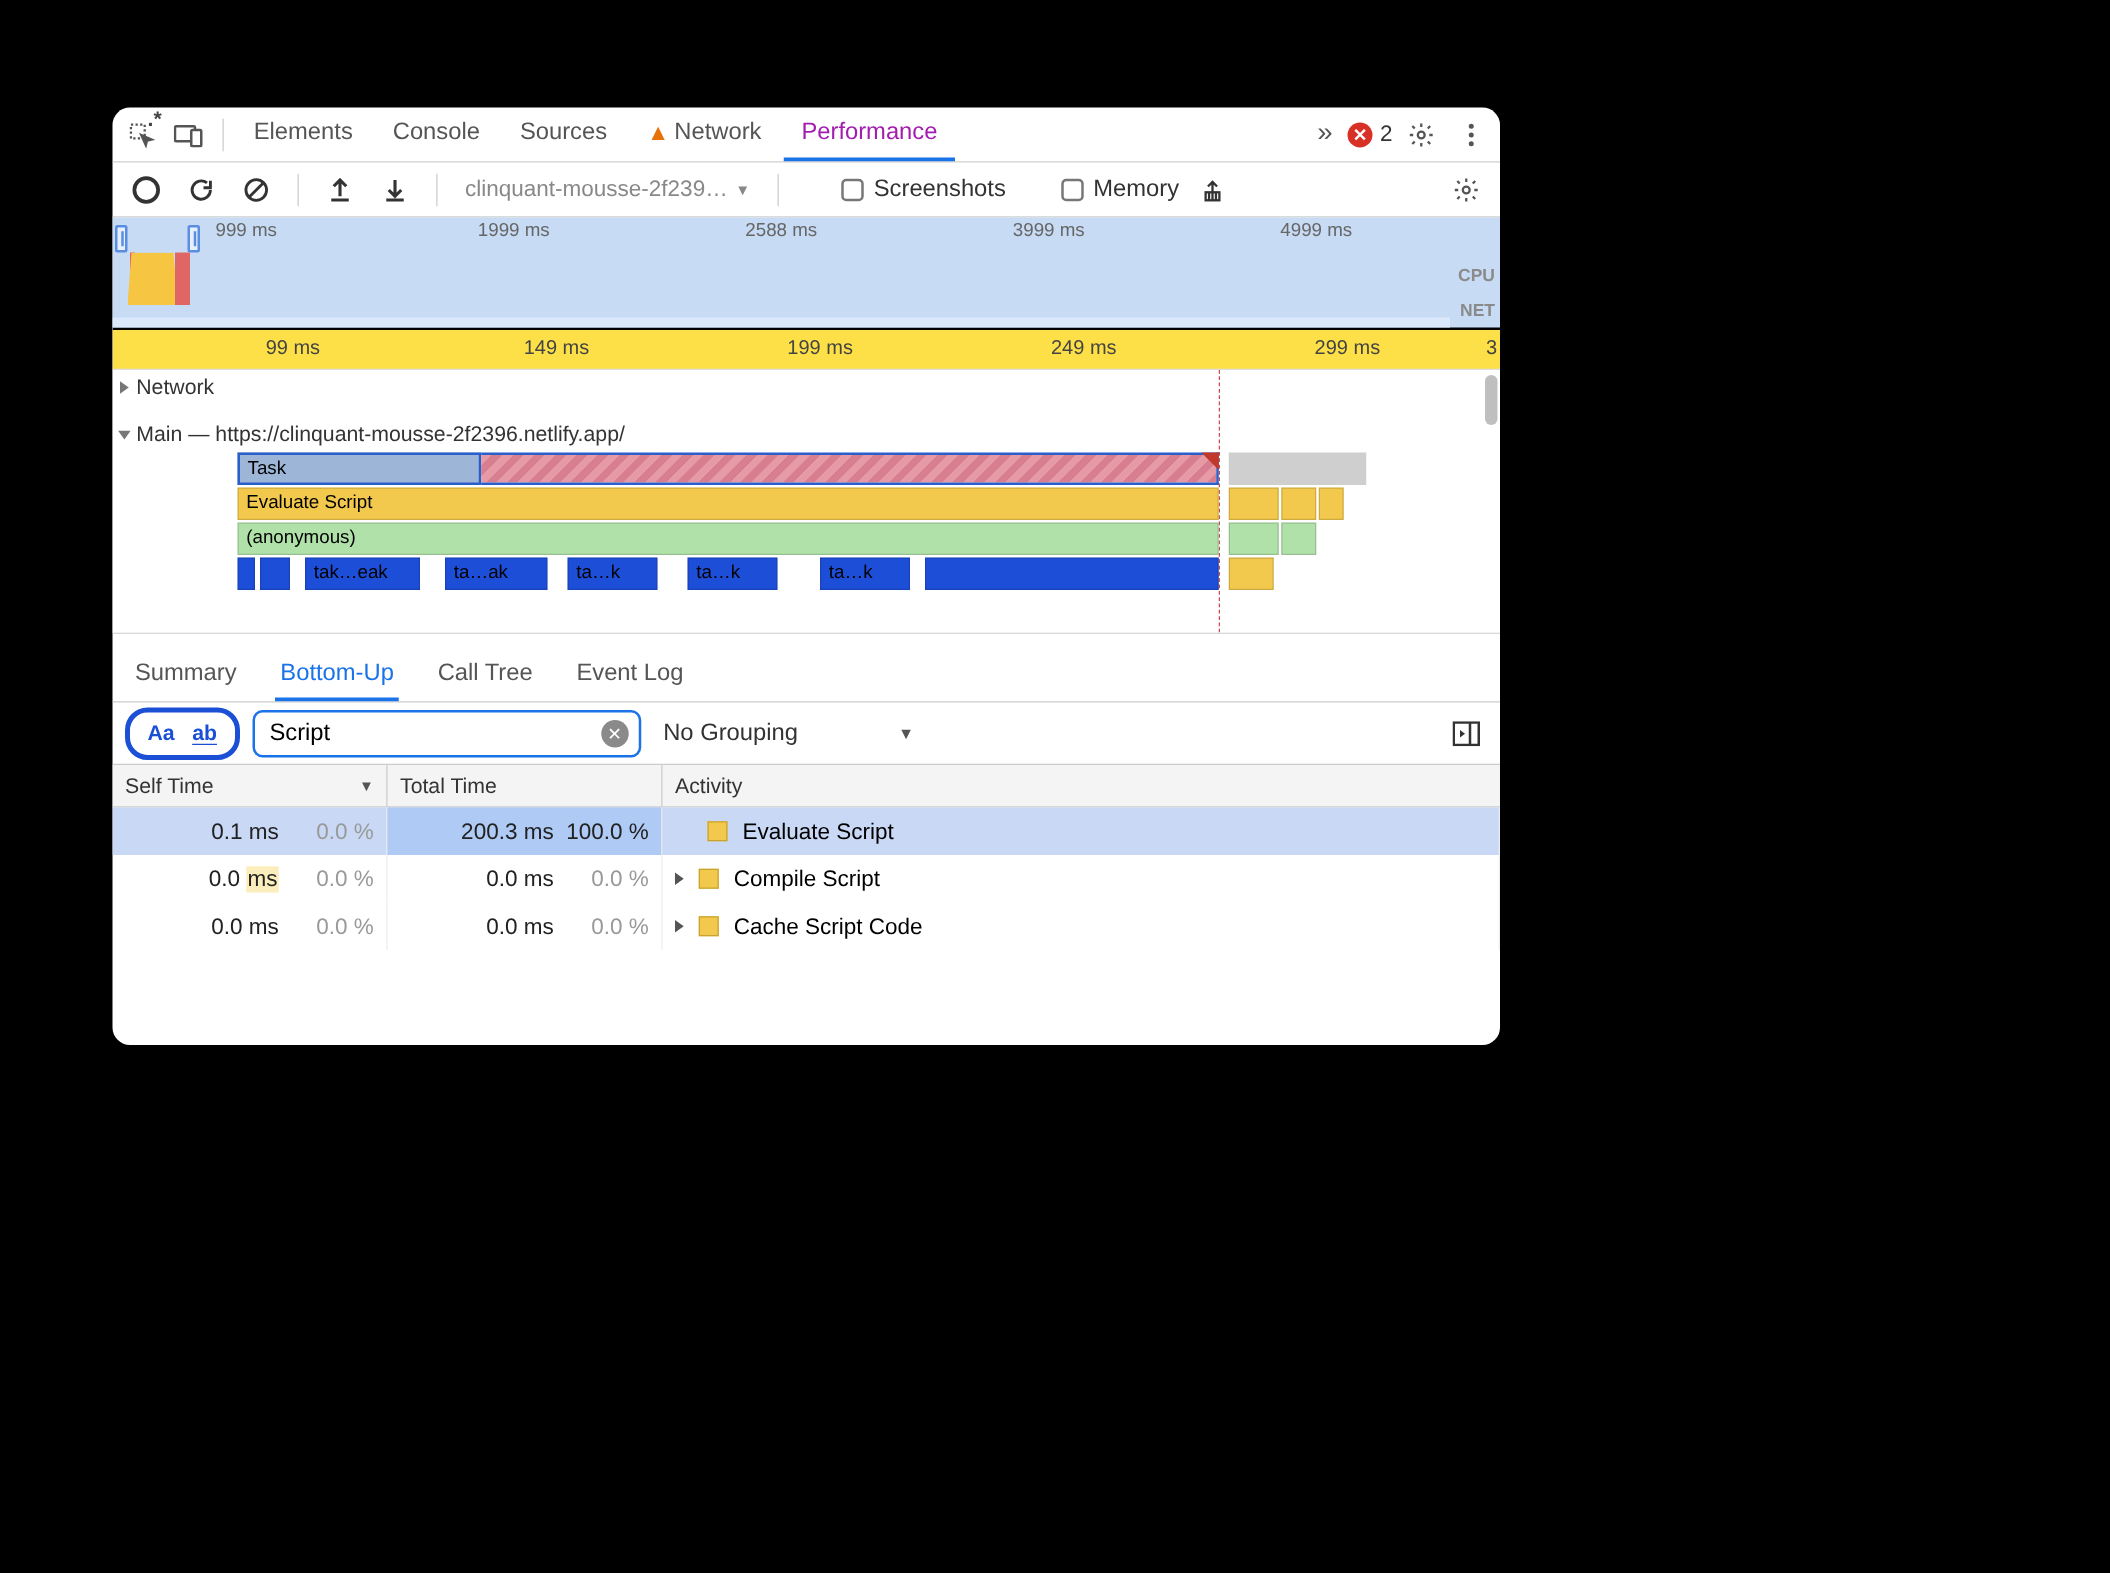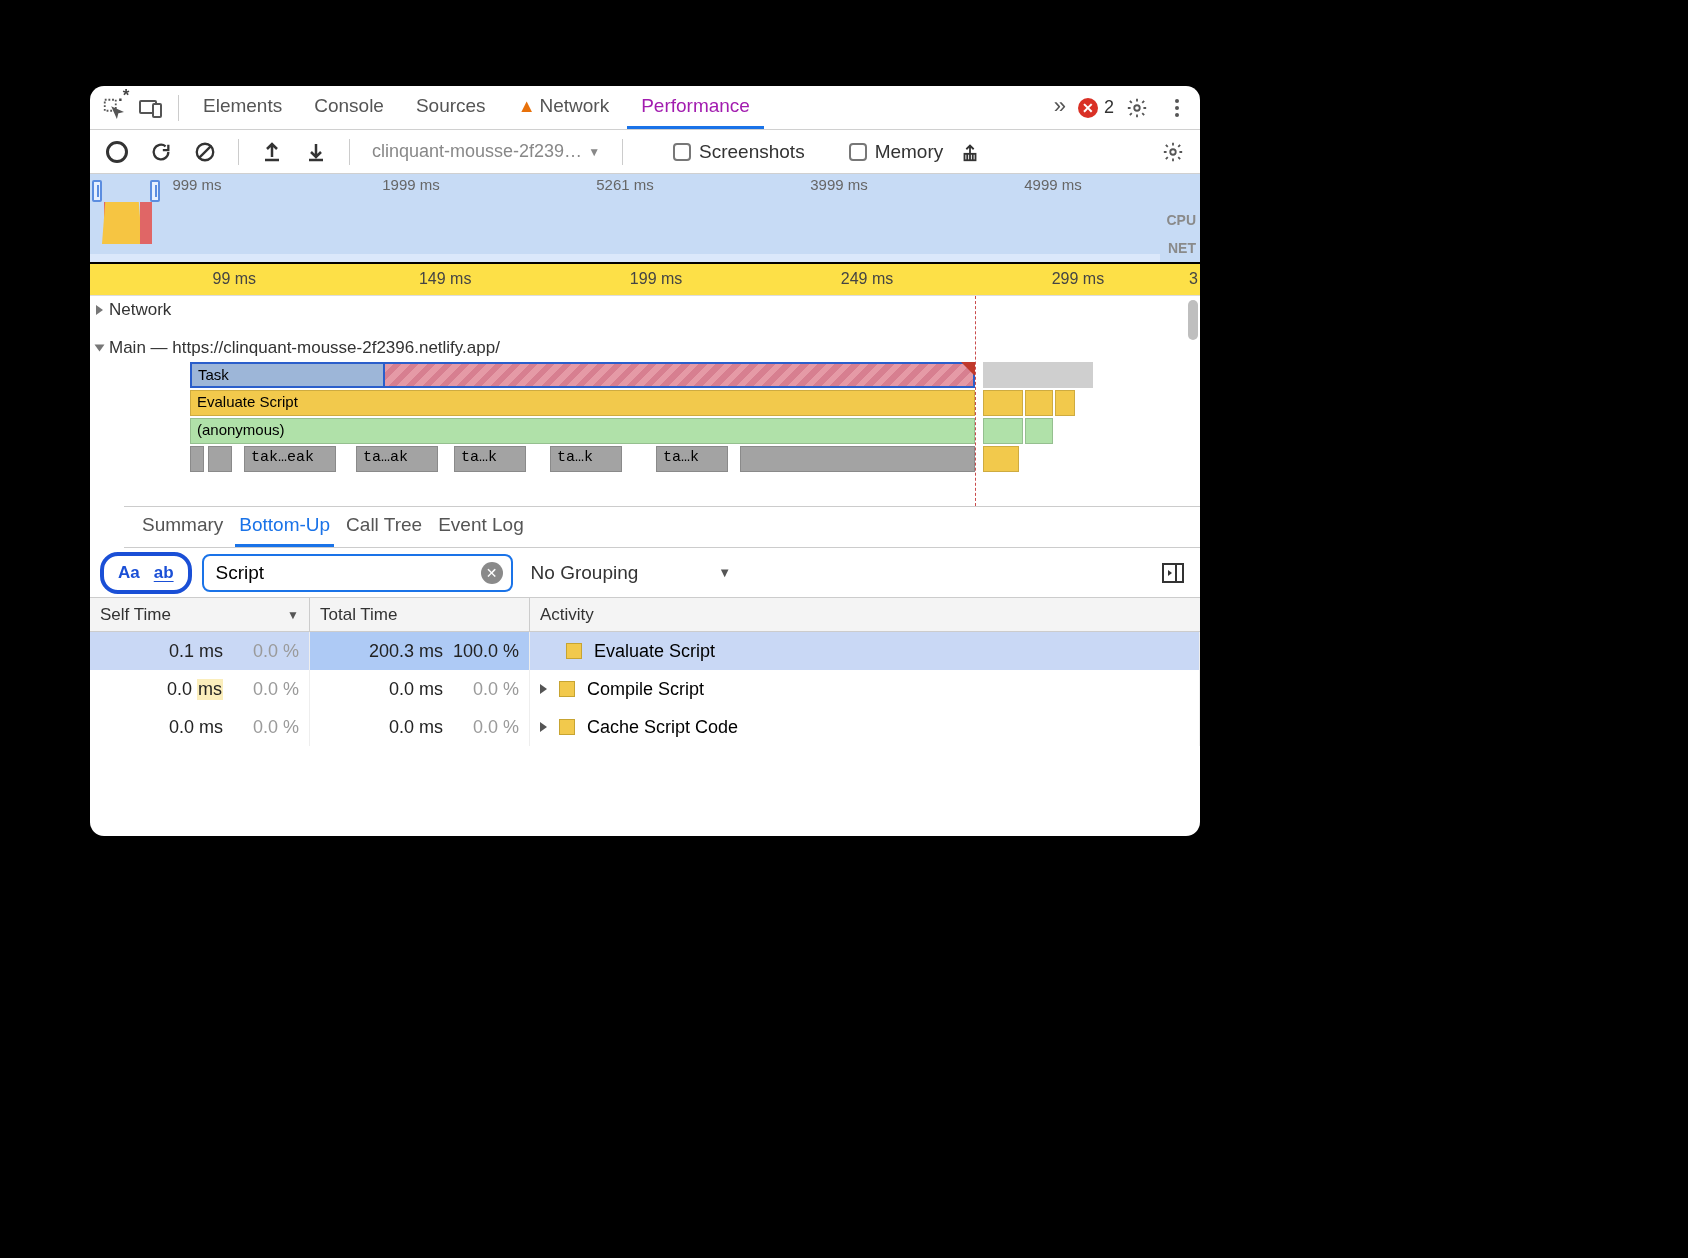--- a/index.html
+++ b/index.html
@@ -53,26 +53,26 @@
   .row{display:flex; align-items:center; height:28px; font-size:17px; color:#333; padding-left:6px;}
   .disc{display:inline-block; width:0;height:0;border-left:7px solid #777;border-top:5px solid transparent;border-bottom:5px solid transparent; margin-right:6px; vertical-align:middle;}
   .disc.down{transform:rotate(90deg);}
   .lane{position:relative; height:28px; margin-left:100px; margin-right:6px;}
   .block{position:absolute; top:0; height:26px; border:1px solid rgba(0,0,0,.15); font-size:15px; padding:2px 6px; overflow:hidden; white-space:nowrap;}
   .task{background:#9db6d8; border:2px solid #2a5ecb;}
   .task-long{position:absolute; top:0; height:26px; background: repeating-linear-gradient(135deg,#e59aa6,#e59aa6 6px,#d77f90 6px,#d77f90 12px); border-top:2px solid #2a5ecb;border-bottom:2px solid #2a5ecb;border-right:2px solid #2a5ecb;}
   .task-long::after{content:'';position:absolute;right:-2px;top:-2px;width:0;height:0;border-top:14px solid #c0392b;border-left:14px solid transparent;}
   .eval{background:#f2c94c;}
   .anon{background:#b0e1a9;}
-  .small{background:#a3a3a3;font-family:Liberation Mono, monospace;}
+  .small{background:#1d4ed8;}
   .grey{position:absolute;top:0;height:26px;background:#cfcfcf;}
   .tracks-scroll{position:absolute;right:2px;top:4px;width:10px;height:40px;background:#bfbfbf;border-radius:5px;}
   .vline{position:absolute;top:0;bottom:0;width:1px;border-left:1px dashed #c94b4b;}
   
-  .dtabs{height:42px;display:flex;align-items:flex-end;gap:8px;padding:0 14px;border-top:1px solid #ccc;border-bottom:1px solid #ccc;font-size:19px;color:#555;margin-left:34px;}
+  .dtabs{height:56px;display:flex;align-items:flex-end;gap:27px;padding:0 14px;border-top:1px solid #ccc;border-bottom:1px solid #ccc;font-size:19px;color:#555;}
   .dtab{padding:8px 4px;cursor:pointer;border-bottom:3px solid transparent;}
   .dtab.active{color:#1a73e8;border-bottom-color:#1a73e8;}
   
   .filterbar{height:50px;display:flex;align-items:center;padding:6px 10px;gap:10px;border-bottom:1px solid #ccc;}
   .match-group{display:flex;align-items:center;gap:14px;border:4px solid #1a4fd6;border-radius:18px;padding:2px 14px;height:42px;}
   .mg-btn{font-size:17px;font-weight:700;cursor:pointer;}
   .mg-btn.blue{color:#1a4fd6;}
   .mg-btn.grey{color:#444;background:transparent;}
   .mg-btn.u{color:#1a4fd6;text-decoration:underline;text-underline-offset:3px;}
   .filter-input{display:flex;align-items:center;border:2px solid #1a73e8;border-radius:8px;height:38px;padding:0 8px 0 12px;gap:20px;min-width:220px;}
@@ -204,21 +204,21 @@
           <circle cx="12" cy="12" r="3"></circle>
           <path d="M12 2v3M12 19v3M4.2 4.2l2.1 2.1M17.7 17.7l2.1 2.1M2 12h3M19 12h3M4.2 19.8l2.1-2.1M17.7 6.3l2.1-2.1"></path>
         </svg>
     </div>
   </div>
 
   <div class="overview">
     <div class="ov-ticks">
       <span style="left:10%">999 ms</span>
       <span style="left:30%">1999 ms</span>
-      <span style="left:50%">5261 ms</span>
+      <span style="left:50%">2588 ms</span>
       <span style="left:70%">3999 ms</span>
       <span style="left:90%">4999 ms</span>
     </div>
     <div class="ov-handle" style="left:2px">
         <div class="bar"></div>
       </div>
     <div class="ov-handle" style="left:60px">
         <div class="bar"></div>
       </div>
     <div class="ov-red2"></div>

